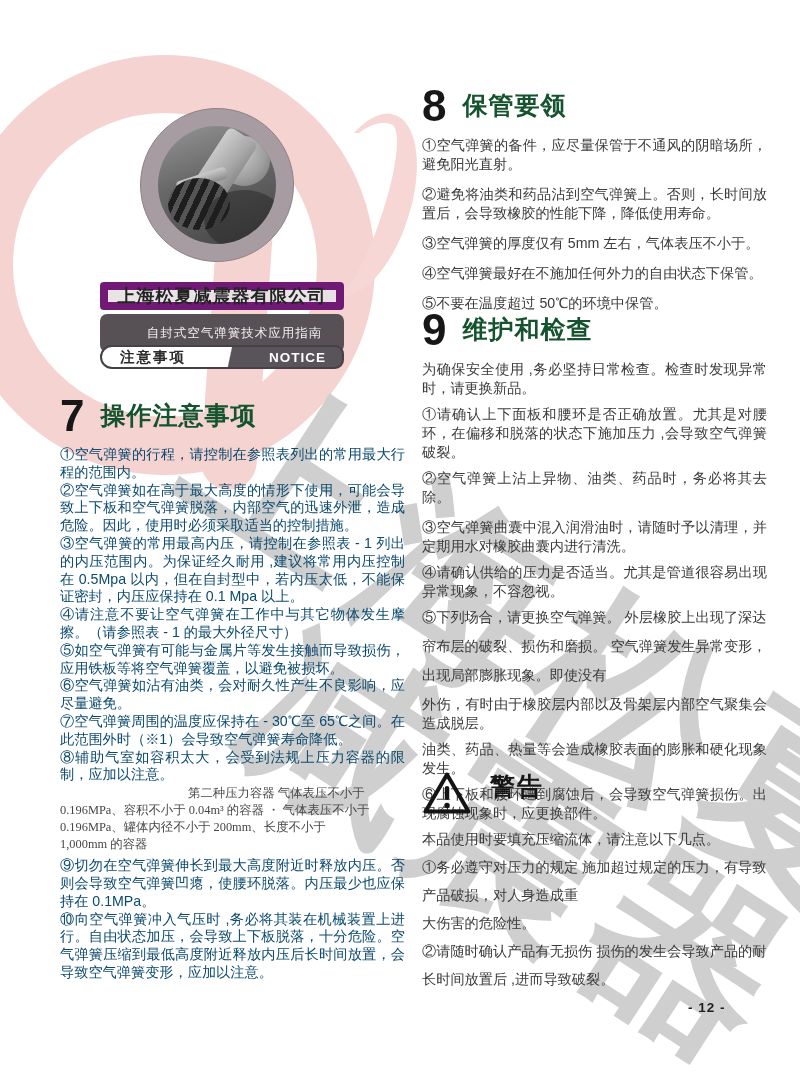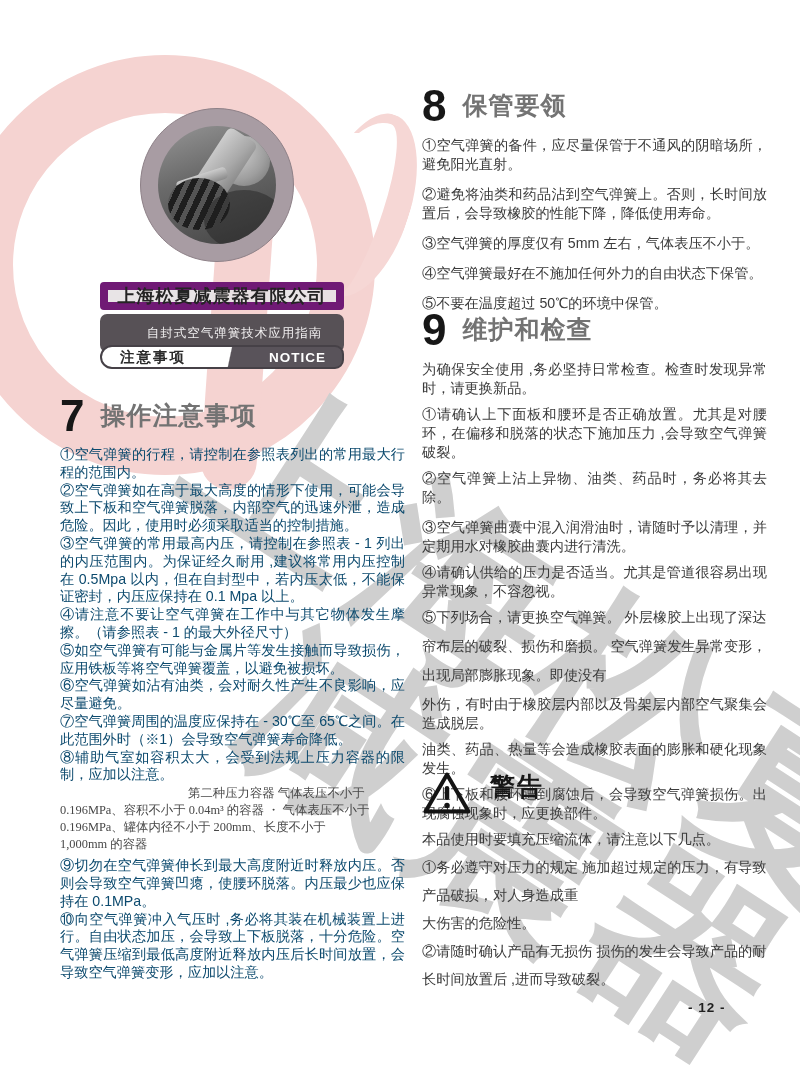--- a/index.html
+++ b/index.html
@@ -68,21 +68,21 @@
     border-radius:12px 9px 9px 12px;overflow:hidden;
     background:linear-gradient(102deg,#ffffff 0 53%,#59535a 53.5% 100%);
     display:flex;align-items:center;justify-content:space-between;text-align:right;
   }
   .bar-notice .cn{font-size:14.5px;font-weight:bold;color:#2b2b2b;padding-left:18px;letter-spacing:2px;}
   .bar-notice .en{font-size:13.5px;font-weight:bold;color:#ffffff;padding-right:16px;letter-spacing:1px;}
   
   .sec{position:absolute;z-index:2;}
   .sec-head{display:flex;align-items:flex-end;margin:0 0 12px 0;}
   .h-num{font-size:44px;font-weight:bold;color:#171717;line-height:0.82;letter-spacing:0;}
-  .h-title{font-size:25px;font-weight:bold;color:#737373;margin-left:16px;padding-bottom:2px;letter-spacing:1px;}
+  .h-title{font-size:25px;font-weight:bold;color:#14532d;margin-left:16px;padding-bottom:2px;letter-spacing:1px;}
   #sec7{left:60px;top:398px;width:345px;}
   #sec8{left:422px;top:88px;width:345px;}
   #sec9{left:422px;top:312px;width:345px;}
   #warn{left:422px;top:770px;width:348px;}
   .p{margin:0;font-size:14.2px;line-height:17.8px;text-align:justify;color:#0c4a6e;}
   .pr{margin:0 0 11px 0;font-size:14.2px;line-height:19px;text-align:justify;color:#3b3b3b;}
   .pr.tight{margin-bottom:7px;}
   .pr.solo{margin-bottom:10px;}
   .note{font-family:"Liberation Serif",serif;font-size:12.4px;line-height:15px;color:#474747;margin:2px 0 0 0;}
   .note.first{padding-left:128px;}

